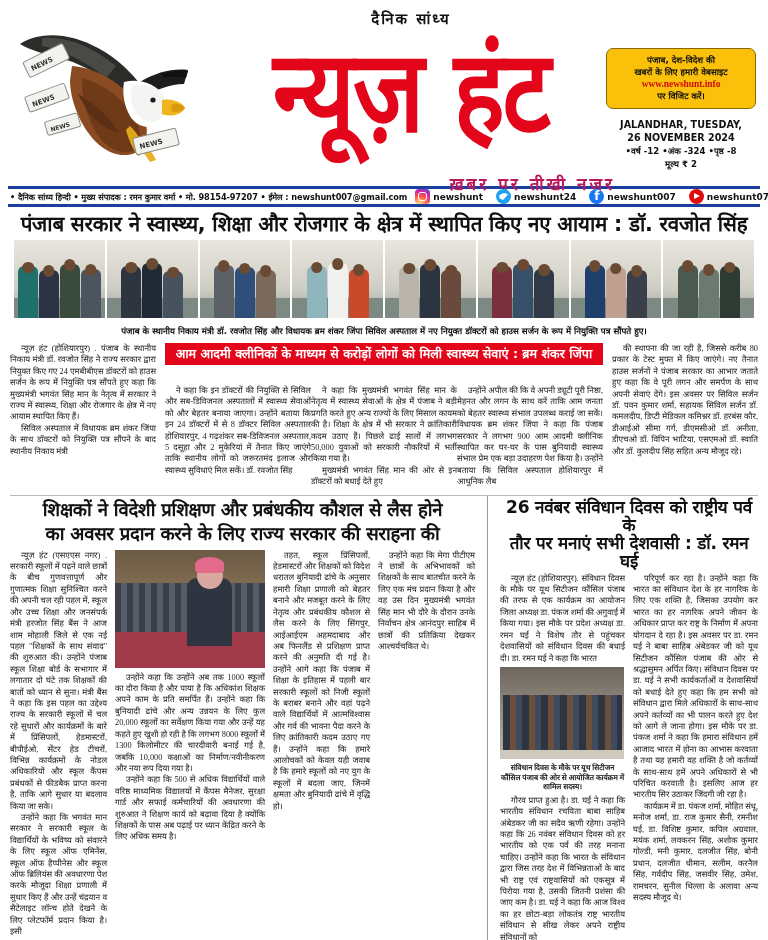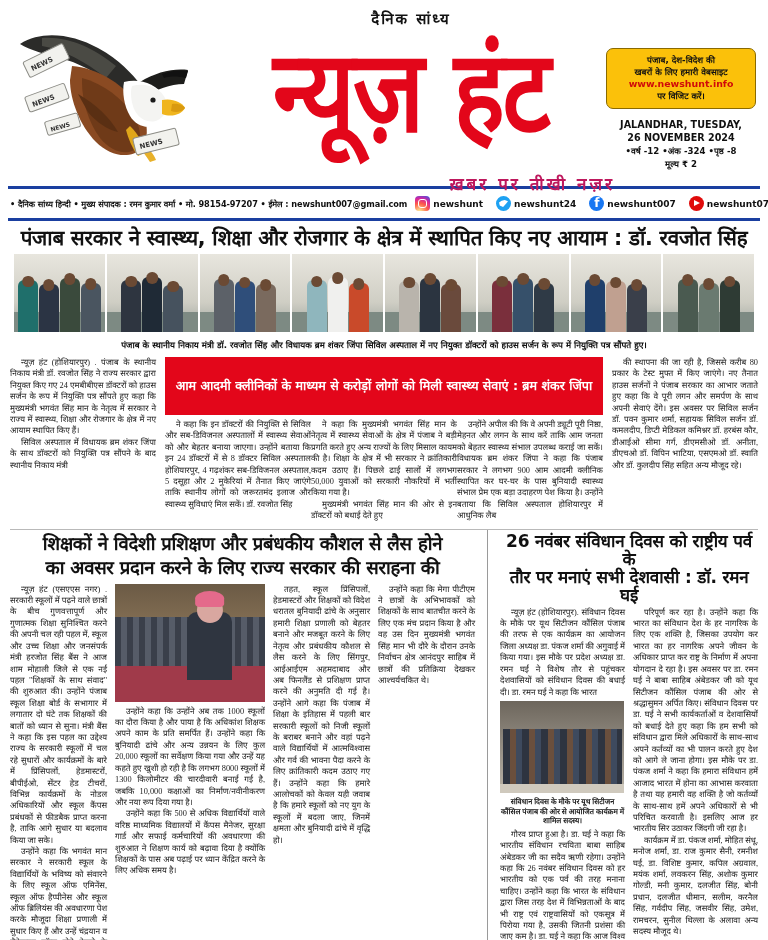--- a/index.html
+++ b/index.html
@@ -35,33 +35,33 @@
     font-weight:700;font-size:17px;letter-spacing:3px;color:#be185d;
     text-align:right;padding-right:6px;margin-top:26px;
   }
   .right-info{position:absolute;right:6px;top:48px;width:150px;text-align:center;}
   .webbox{
     background:#fbc10a;border:1px solid #8a6a00;border-radius:7px;
     padding:5px 4px 6px;
     font-family:"DejaVu Sans","Liberation Sans",sans-serif;
     font-size:8.6px;line-height:12px;font-weight:700;color:#111;
   }
-  .webbox .url{color:#d00a0a;font-size:9.4px;}
+  .webbox .url{color:#d00a0a;font-size:9.4px;font-family:Liberation Serif, serif;}
   .dateline{
     margin-top:9px;
     font-family:"DejaVu Sans","Liberation Sans",sans-serif;
     font-weight:700;font-size:9.6px;line-height:13px;color:#111;
   }
   .issue{font-size:8.6px;line-height:12px;font-weight:700;margin-top:1px;}
 
   
   .strip-rule-top{height:3px;background:#1a3fa0;margin:0 2px;}
   .strip-rule-bot{height:3px;background:#1a3fa0;margin:0 2px;}
   .contact{
-    display:flex;align-items:center;height:29px;padding:0 4px;
+    display:flex;align-items:center;height:15px;padding:0 4px;
     font-family:"DejaVu Sans","Liberation Sans",sans-serif;
     font-size:8.2px;font-weight:700;color:#111;white-space:nowrap;gap:0;
   }
   .contact .ed{flex:1;letter-spacing:-.1px;}
   .soc{display:flex;align-items:center;gap:3px;margin-left:8px;}
   .soc-ico{width:15px;height:15px;border-radius:4px;display:inline-block;position:relative;}
   .ico-ig{background:radial-gradient(circle at 30% 105%,#fdf497 0%,#fd5949 45%,#d6249f 70%,#285AEB 100%);}
   .ico-ig:after{content:"";position:absolute;left:3px;top:3px;width:9px;height:9px;border:1.4px solid #fff;border-radius:3px;box-sizing:border-box;}
   .ico-tw{background:#1da1f2;border-radius:50%;}
   .ico-fb{background:#1877f2;border-radius:50%;color:#fff;font-size:12px;line-height:15px;text-align:center;font-weight:700;}
@@ -92,22 +92,22 @@
     font-family:"DejaVu Sans","Liberation Sans",sans-serif;font-weight:700;color:#111;
   }
 
   
   .a1{display:flex;gap:9px;padding:6px 4px 0;}
   .col{flex:1;}
   .sub-red{
     background:#e3061a;color:#fff;
     font-family:"DejaVu Sans","Liberation Sans",sans-serif;
     font-weight:700;font-size:12.6px;line-height:18px;
-    padding:20px 6px;text-align:center;white-space:nowrap;
-    margin:0 0 4px 0;
+    padding:2px 6px;text-align:center;white-space:nowrap;
+    margin:0 0 20px 0;
   }
   .body-txt{
     font-size:8.3px;line-height:11.4px;text-align:justify;
     font-family:"Liberation Serif","DejaVu Serif",serif;color:#1a1a1a;
     hyphens:auto;
   }
   .body-txt p{margin:0 0 0 0;text-indent:11px;}
   .rule{height:1px;background:#b9b9b9;margin:7px 4px 0;}
 
   

